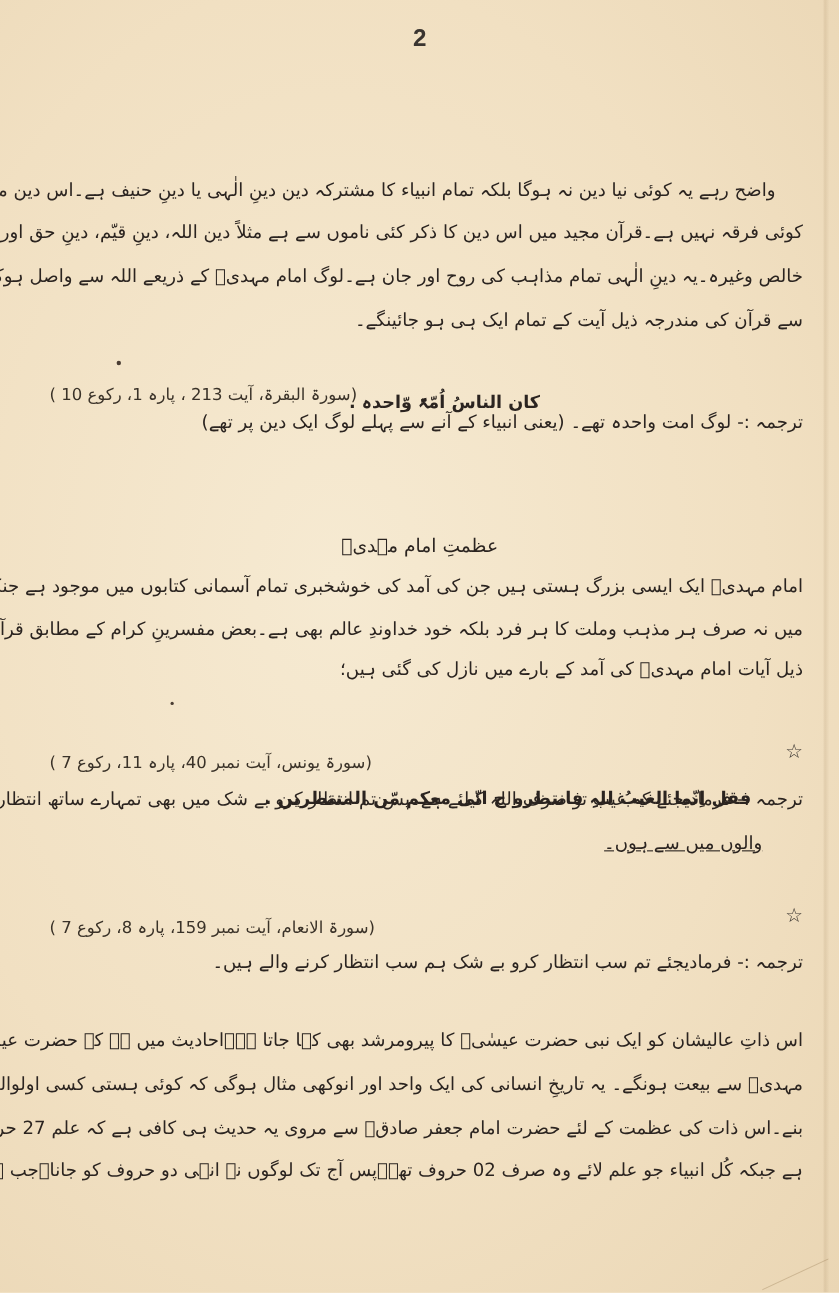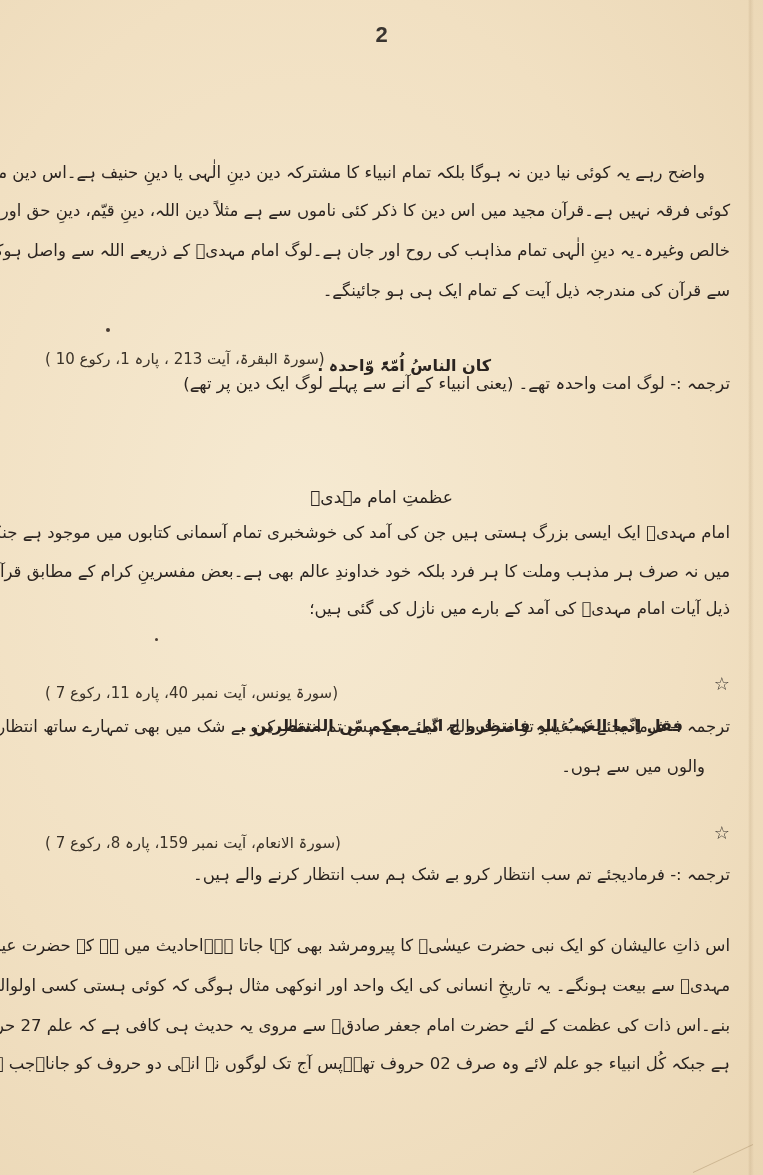--- a/index.html
+++ b/index.html
@@ -57,21 +57,21 @@
   <div class="line full" style="top:521px;">امام مہدیؑ ایک ایسی بزرگ ہستی ہیں جن کی آمد کی خوشخبری تمام آسمانی کتابوں میں موجود ہے جنکے انتظار</div>
   <div class="line full" style="top:560px;">میں نہ صرف ہر مذہب وملت کا ہر فرد بلکہ خود خداوندِ عالم بھی ہے۔بعض مفسرینِ کرام کے مطابق قرآن مجید کی مندرجہ</div>
   <div class="line right-only" style="top:597px;">ذیل آیات امام مہدیؑ کی آمد کے بارے میں نازل کی گئی ہیں؛</div>
 
   <div class="dot" style="top:638px; left:155px; width:3px; height:3px;"></div>
 
   <div class="star" style="top:673px; right:33px;">☆</div>
   <div class="line right-only arabic" style="top:714px; right:80px;text-align:center;">فقل اِنّما الغیبُ للہِ فانتظرو ج انّی معکم مّن المنتظرین .</div>
   <div class="ref" style="top:684px;">(سورۃ یونس، آیت نمبر 40، پارہ 11، رکوع 7 )</div>
   <div class="line full" style="top:715px;">ترجمہ :-  فرمادیجئے کہ غیب تو صرف اللہ کیلئے ہے۔پس تم انتظار کرو بے شک میں بھی تمہارے ساتھ انتظار کرنے</div>
-  <div class="line right-only" style="top:755px; right:58px;">والوں میں سے ہوں۔</div>
+  <div class="line right-only" style="top:755px; right:70px;text-decoration:underline;">والوں میں سے ہوں۔</div>
 
   <div class="star" style="top:822px; right:33px;">☆</div>
   <div class="ref" style="top:834px;">(سورۃ الانعام، آیت نمبر 159، پارہ 8، رکوع 7 )</div>
   <div class="line right-only" style="top:863px;">ترجمہ :-  فرمادیجئے تم سب انتظار کرو بے شک ہم سب انتظار کرنے والے ہیں۔</div>
 
   <div class="line full" style="top:934px;">اس ذاتِ عالیشان کو ایک نبی حضرت عیسٰیؑ کا پیرومرشد بھی کہا جاتا ہے۔احادیث میں ہے کہ حضرت عیسٰیؑ امام</div>
   <div class="line full" style="top:974px;">مہدیؑ سے بیعت ہونگے۔ یہ تاریخِ انسانی کی ایک واحد اور انوکھی مثال ہوگی کہ کوئی ہستی کسی اولوالعزم پیغمبر کی پیرومرشد</div>
   <div class="line full" style="top:1014px;">بنے۔اس ذات کی عظمت کے لئے حضرت امام جعفر صادقؑ سے مروی یہ حدیث ہی کافی ہے کہ علم 27 حروف پر مشتمل</div>
   <div class="line full" style="top:1052px;">ہے جبکہ کُل انبیاء جو علم لائے وہ صرف 02 حروف تھے۔پس آج تک لوگوں نے انہی دو حروف کو جانا۔جب ہمارے قائمؑ</div>
 

